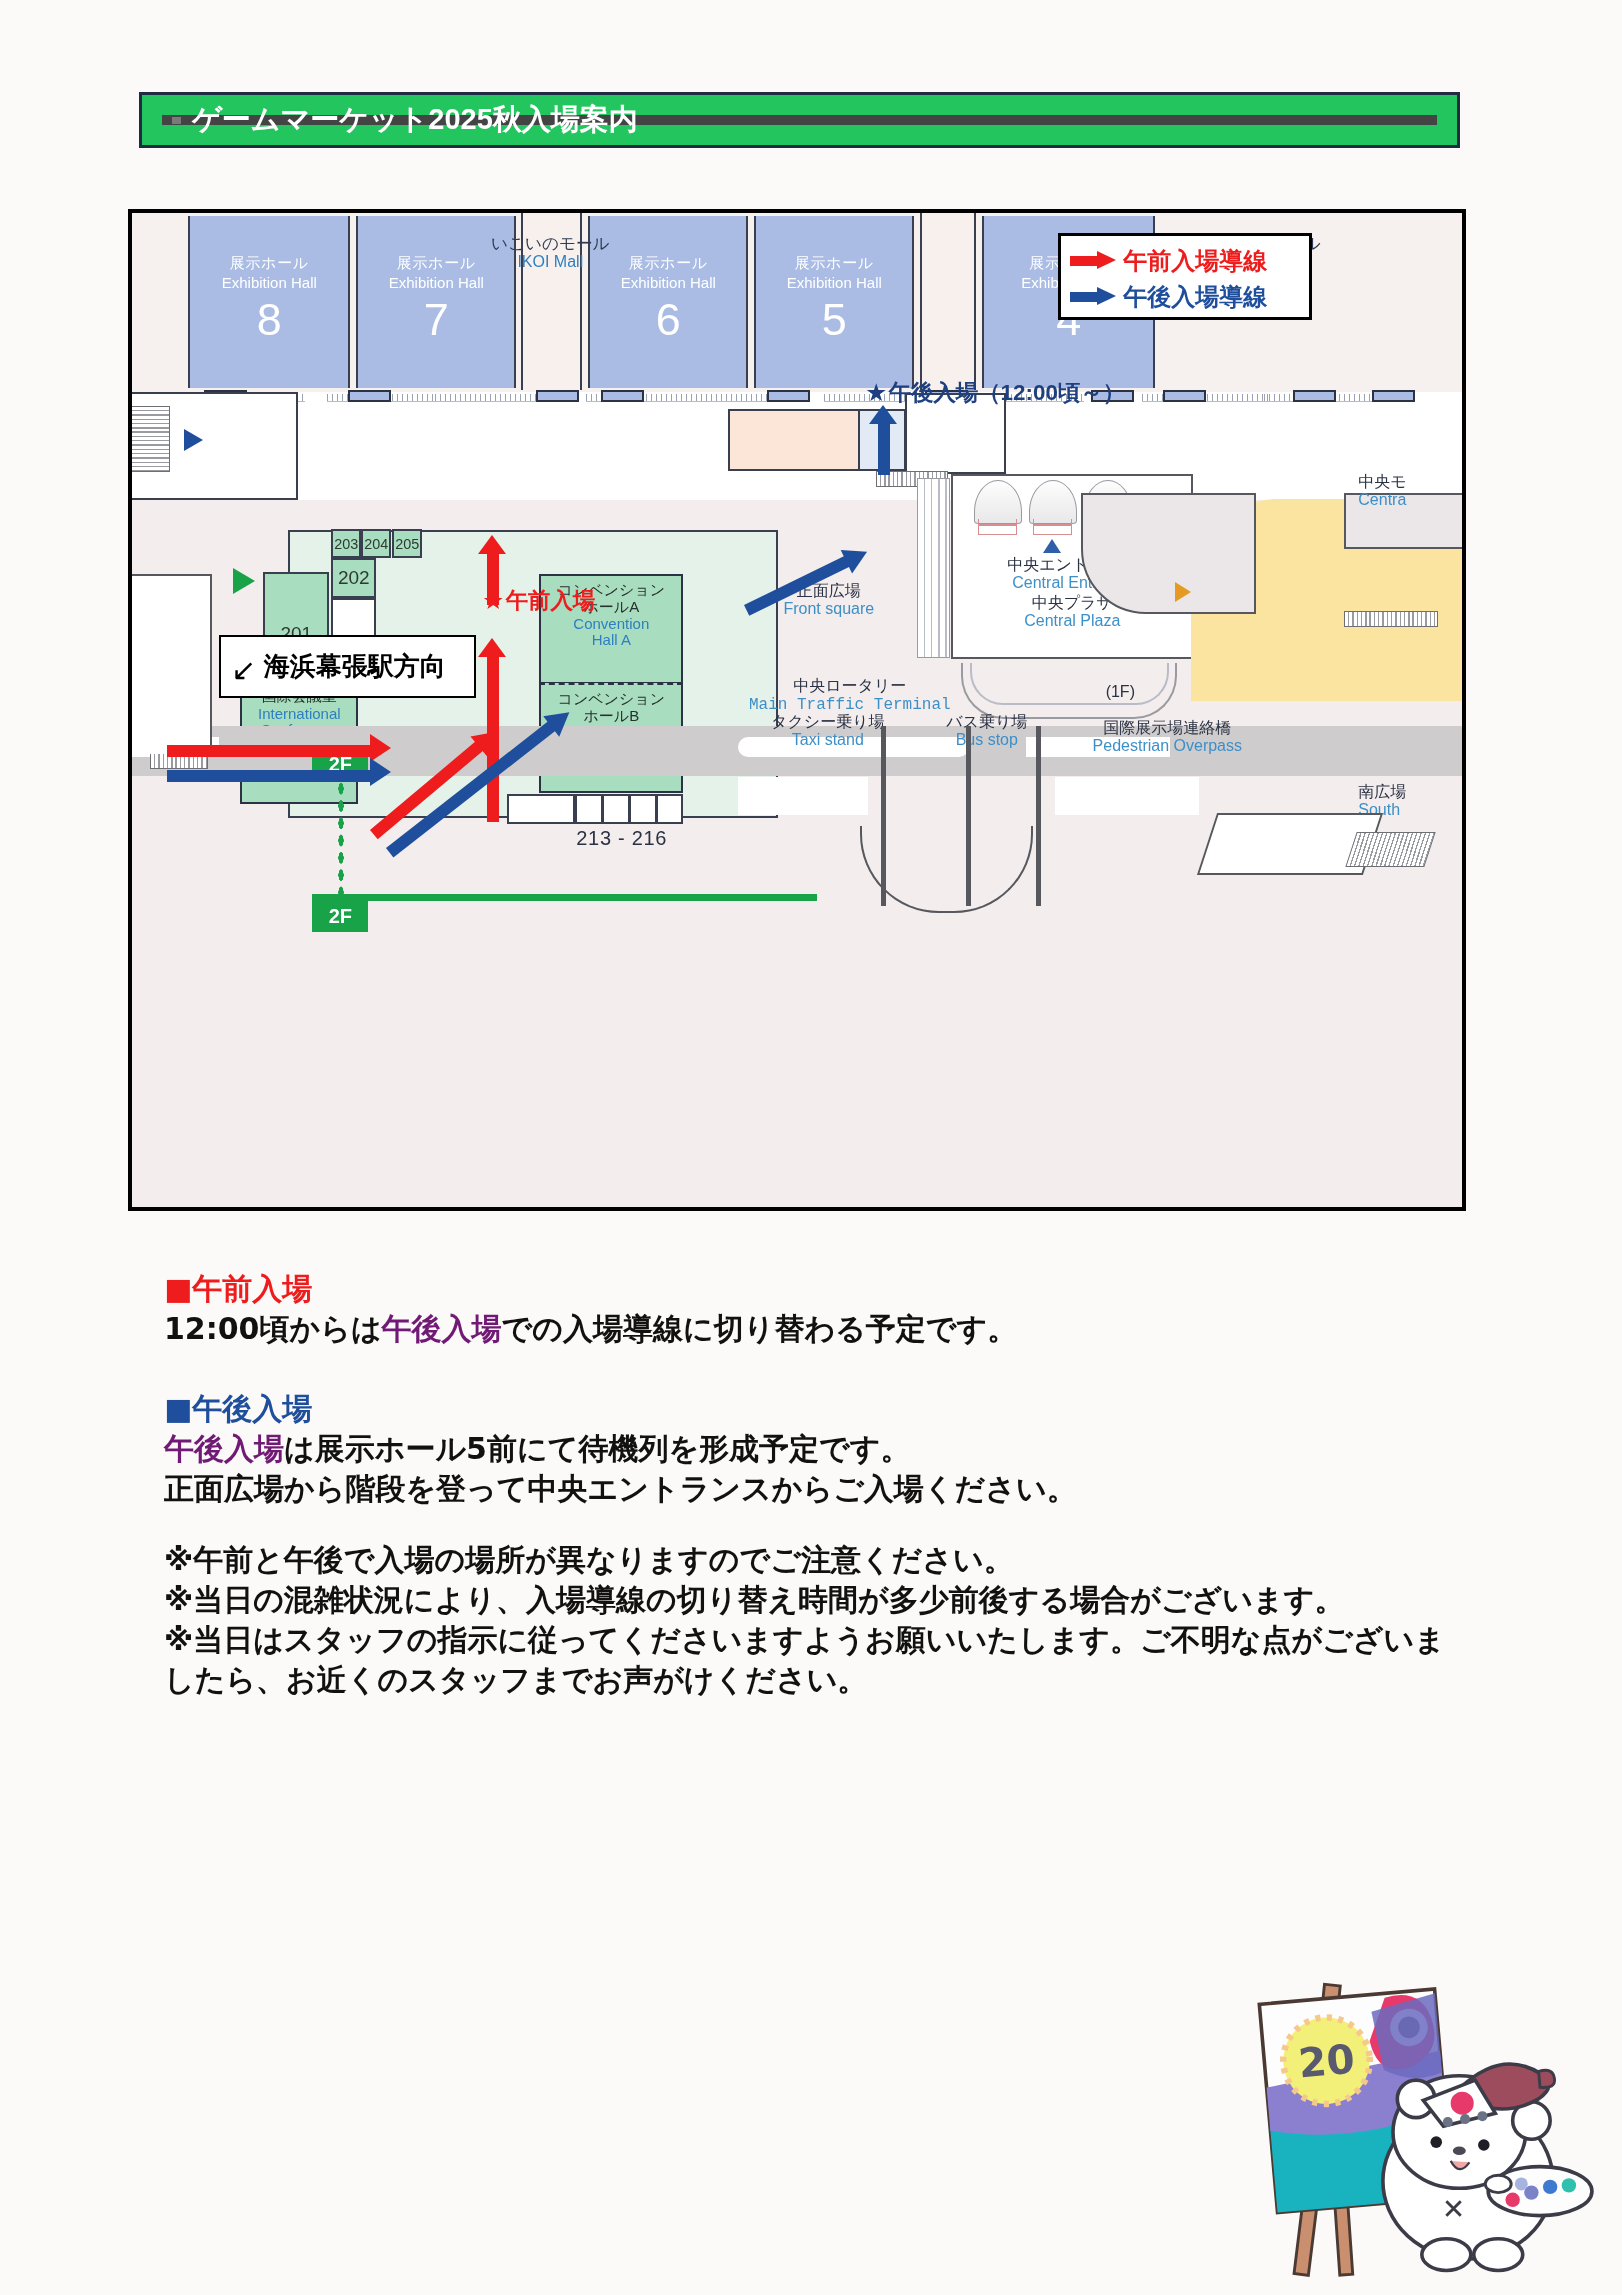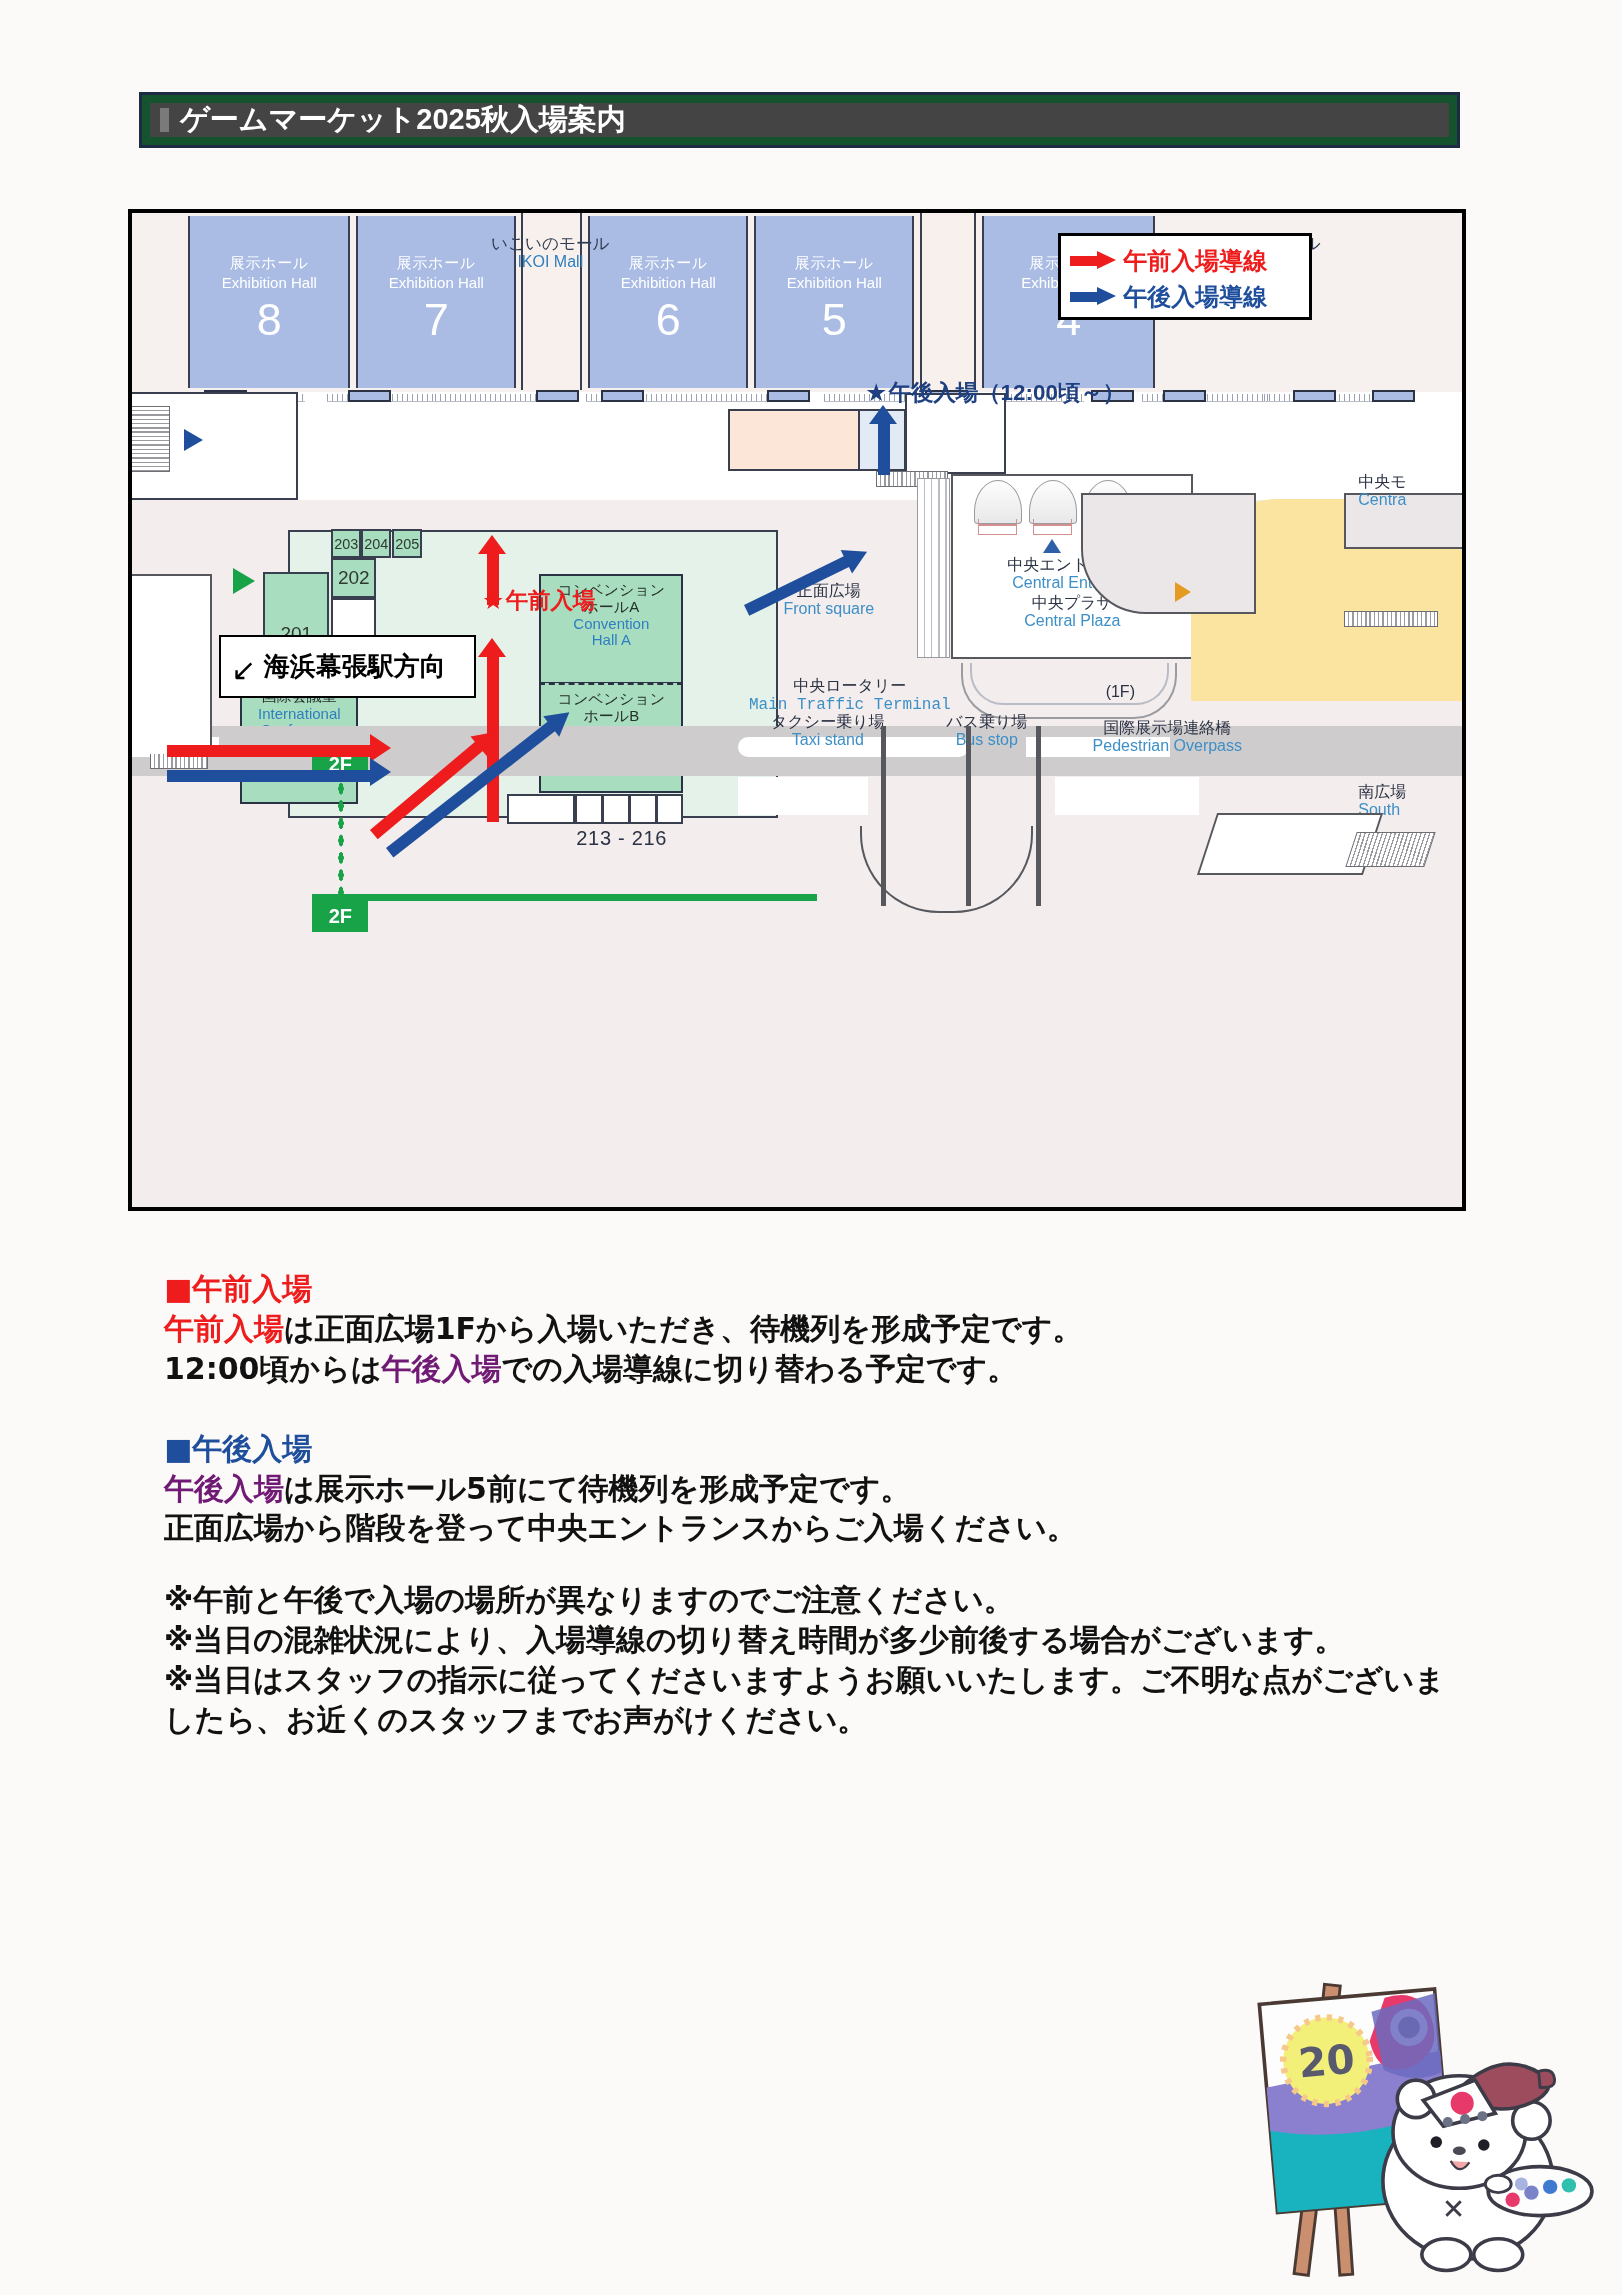--- a/index.html
+++ b/index.html
@@ -7,22 +7,22 @@
     width:1623px;height:2295px;
     background:#fbfaf8;
     font-family:"Liberation Sans","DejaVu Sans",sans-serif;
     position:relative;overflow:hidden;
   }
   .page{position:absolute;inset:0;}
 
   
   .header-outer{
     position:absolute;left:139px;top:92px;width:1321px;height:56px;
-    border:3.6px solid #1f2b45;background:#14532d;box-sizing:border-box;
-    padding:8px;
+    border:3.6px solid #1f2b45;background:#22c55e;box-sizing:border-box;
+    padding:20px;
   }
   .header-bar{
     width:100%;height:100%;background:#444444;box-sizing:border-box;
     display:flex;align-items:center;
   }
   .header-accent{width:8.7px;height:70%;background:#7a7a7a;margin-left:10px;flex:none;}
   .header-title{
     color:#ffffff;font-size:29px;font-weight:bold;margin-left:11.5px;
     letter-spacing:0px;white-space:nowrap;
   }
@@ -464,21 +464,20 @@
         <span class="arrow-sw">↙</span>
         <span class="txt">海浜幕張駅方向</span>
       </div>
 
     </div>
   </div>
 
   <div class="body">
 
     <p class="sec-head am">■午前入場</p>
-    <p class="para"><span class="red">午前入場</span><span>は正面広場1Fから入場いただき、待機列を形成予定です。</span></p>
     <p class="para"><span>12:00頃からは</span><span class="blue">午後入場</span><span>での入場導線に切り替わる予定です。</span></p>
 
     <div class="gap-lg"></div>
 
     <p class="sec-head pm">■午後入場</p>
     <p class="para"><span class="blue">午後入場</span><span>は展示ホール5前にて待機列を形成予定です。</span></p>
     <p class="para">正面広場から階段を登って中央エントランスからご入場ください。</p>
 
     <div class="gap-md"></div>
 

